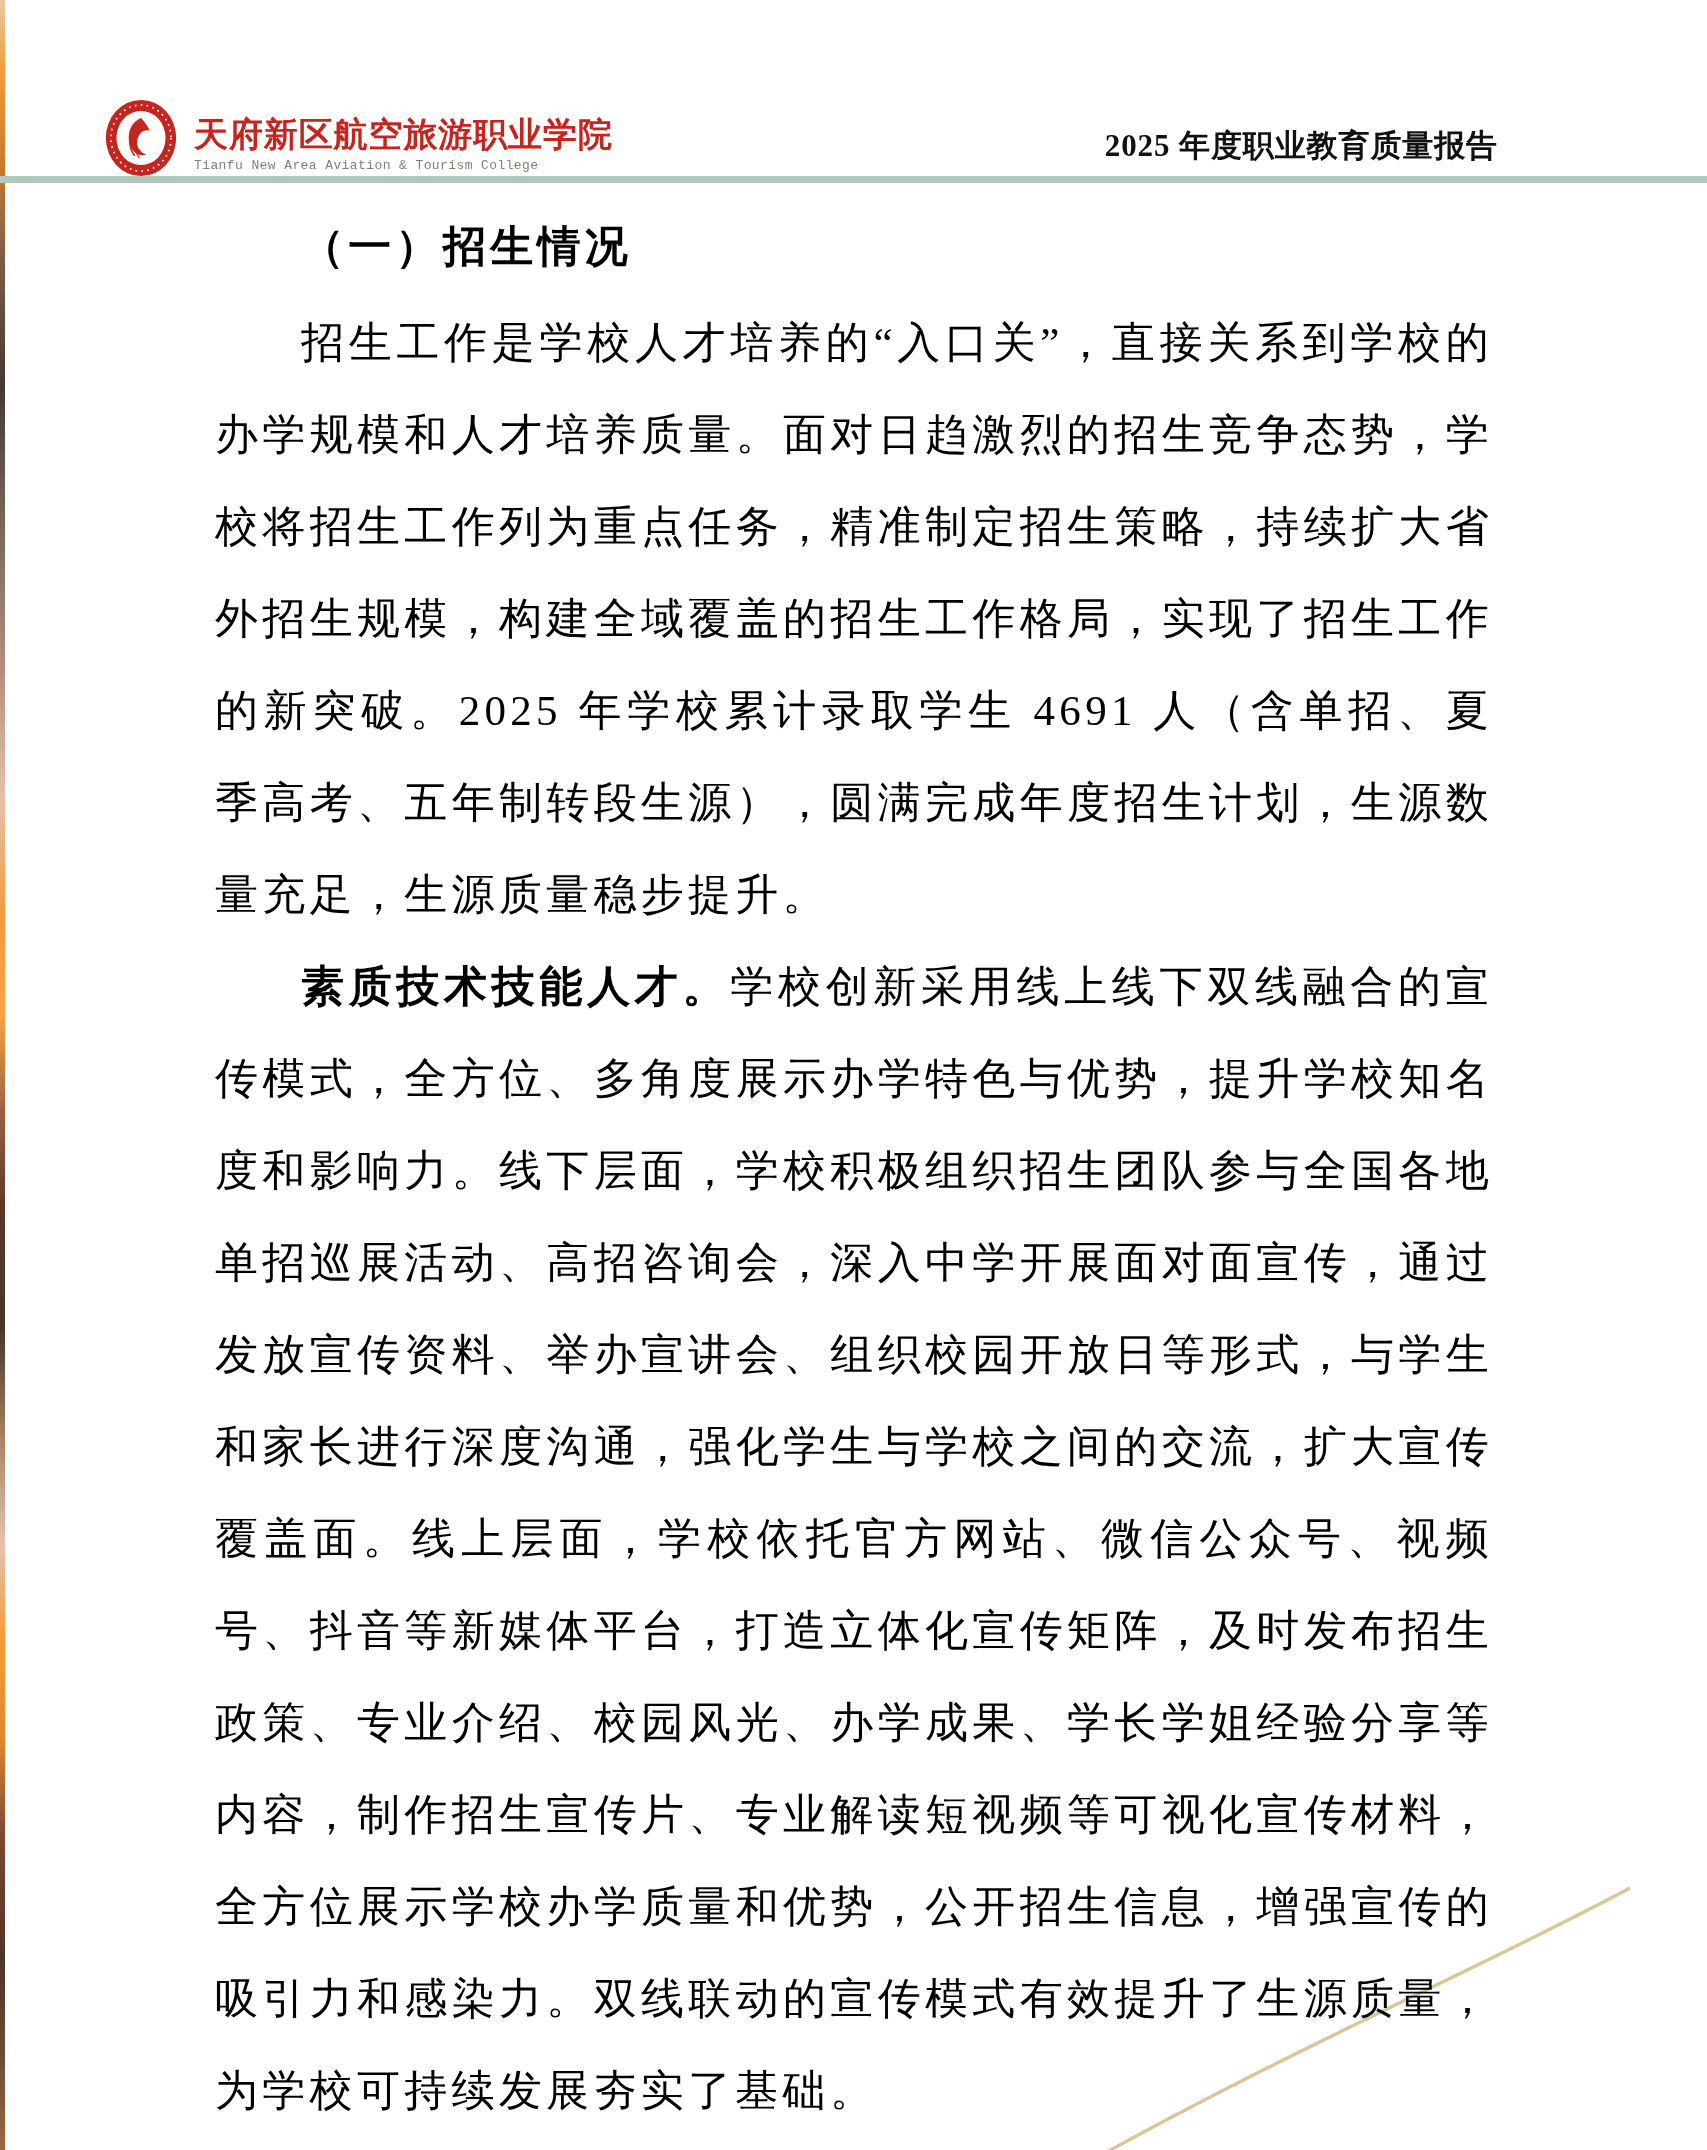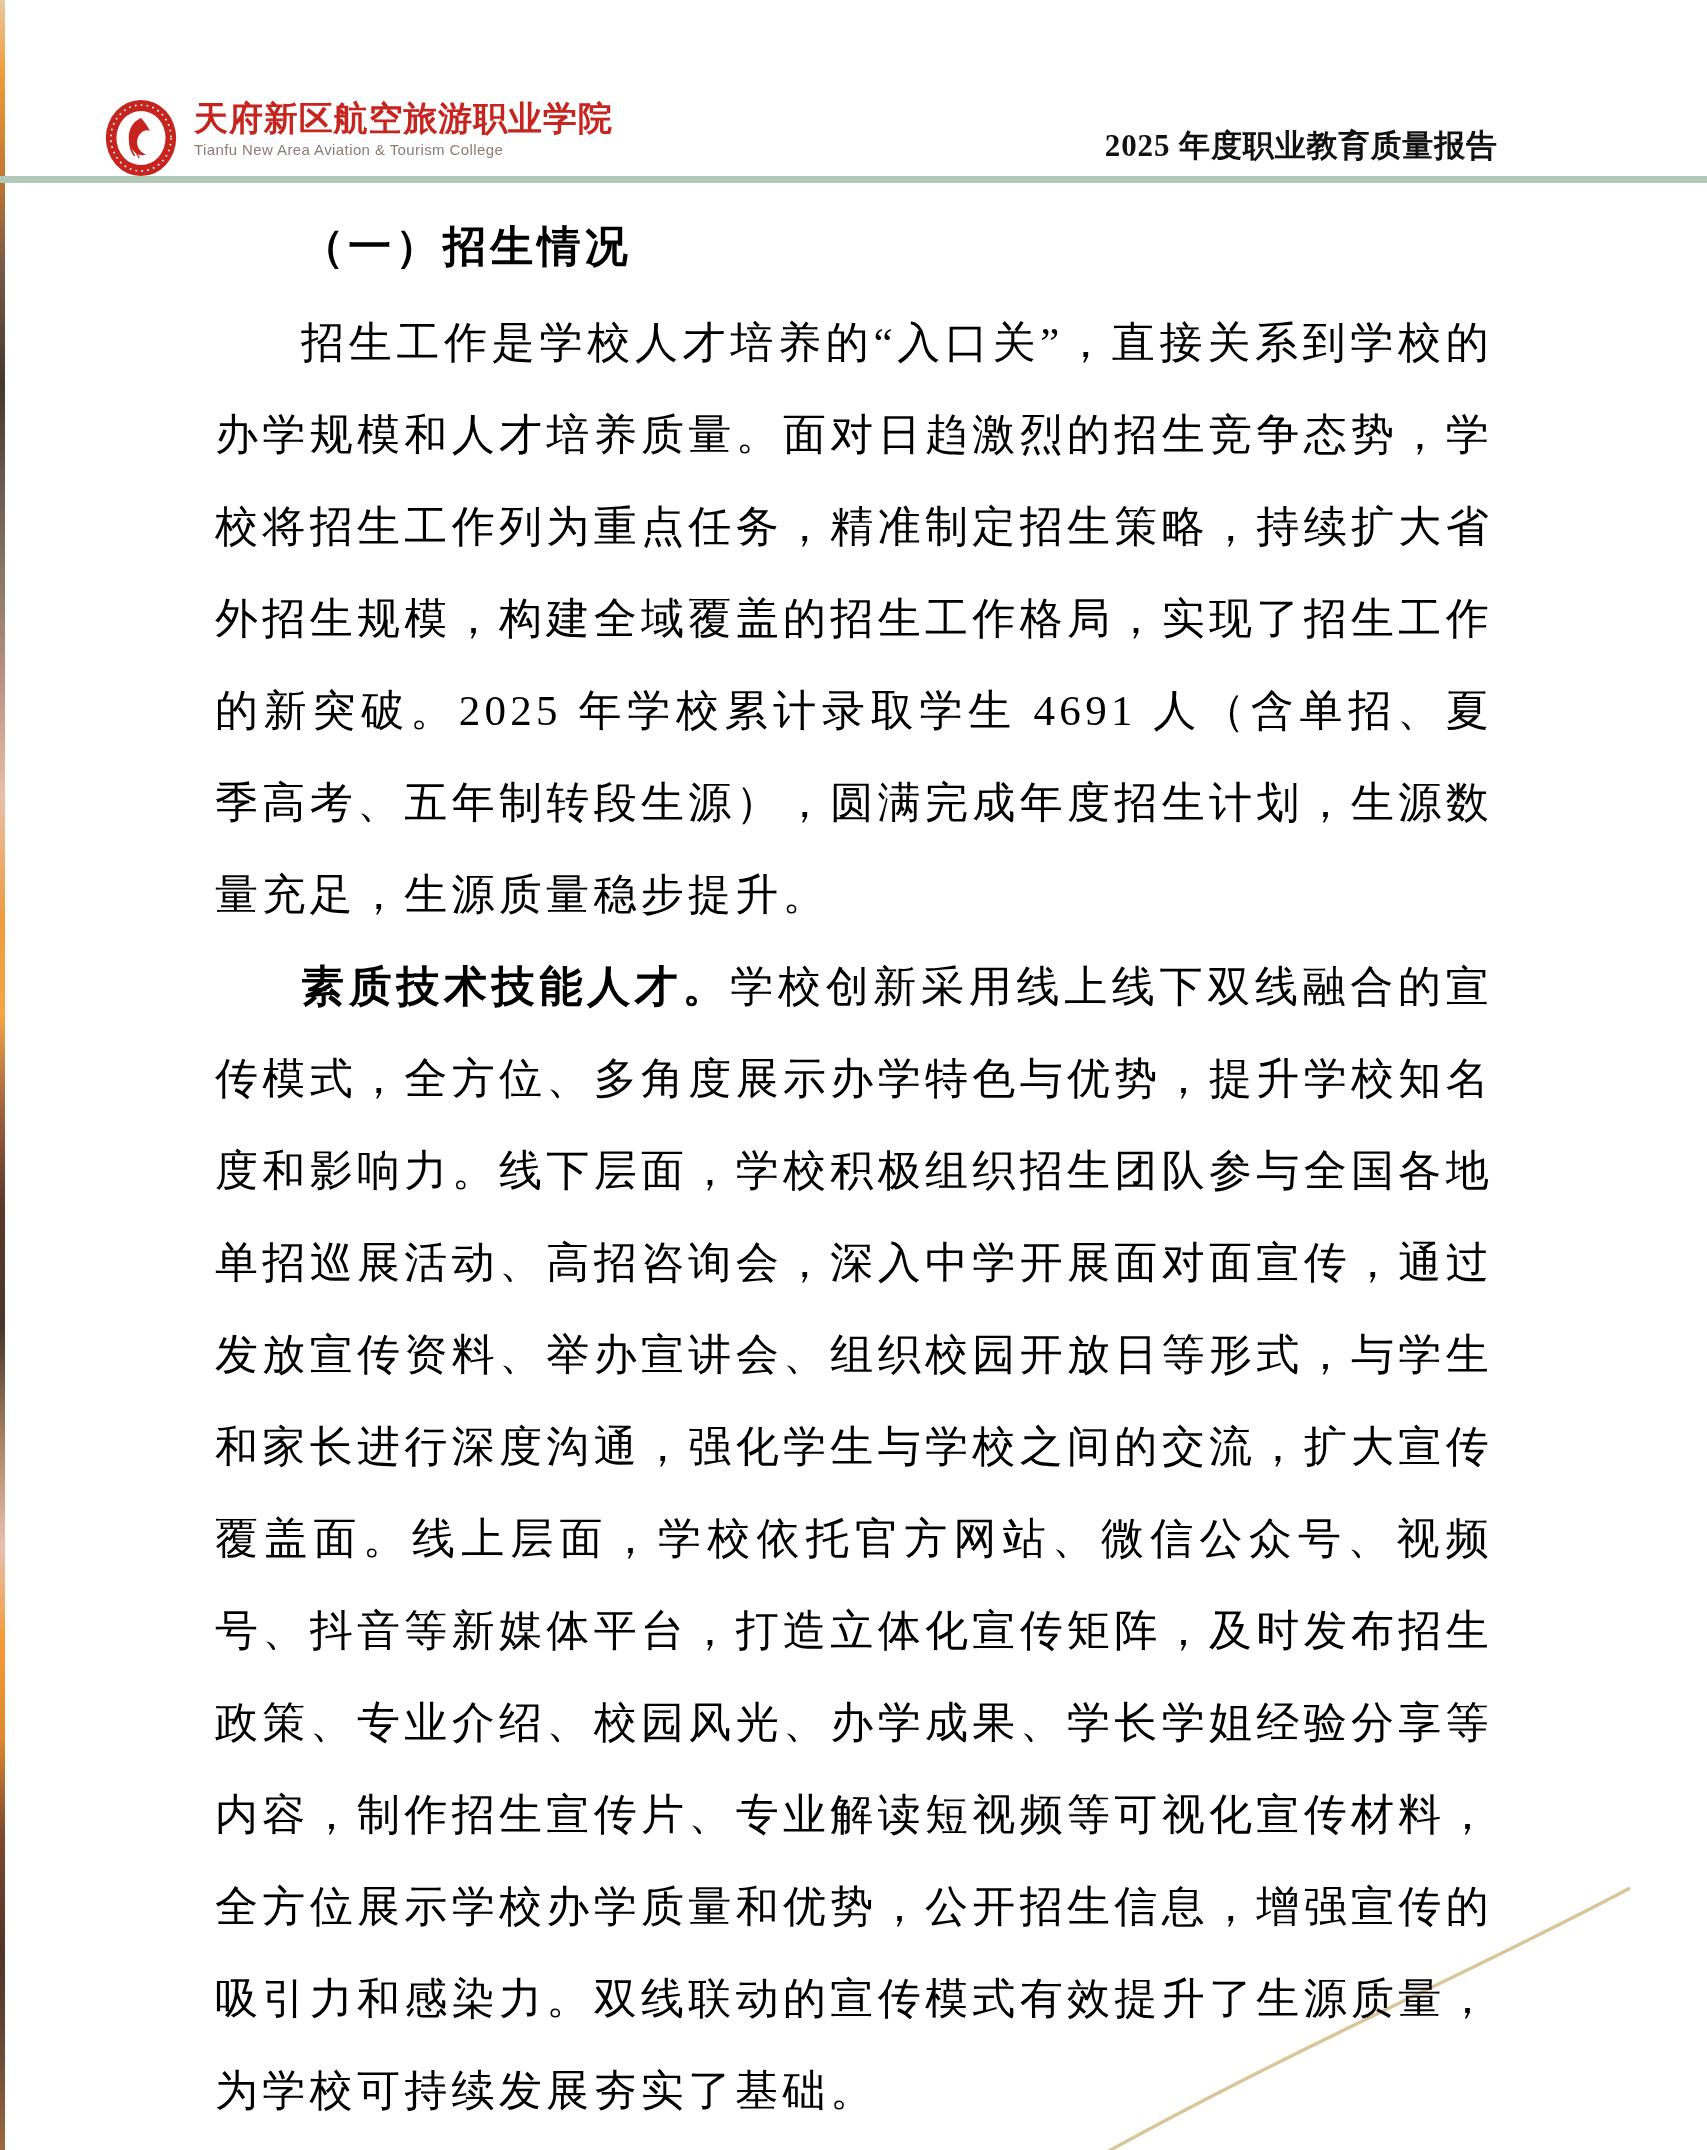--- a/index.html
+++ b/index.html
@@ -14,31 +14,31 @@
   
   .edge-strip{
     position:absolute;left:0;top:0;width:4.7px;height:2414px;
     background:linear-gradient(180deg,
       #e8c9a0 0%,#f09c3a 3%,#c87830 7%,#7a5a48 11%,#45382f 16%,
       #6a5a50 20%,#8a7868 24%,#b89080 28%,#e8c0a8 33%,#f09a40 38%,
       #f5a545 42%,#a06040 46%,#5a382a 50%,#48362c 55%,#b08868 60%,
       #e8c0b0 64%,#f59a35 68%,#e08830 72%,#804830 76%,#503428 81%,
       #6a4a38 85%,#a87040 90%,#e89440 95%,#f09838 100%);
   }
-  .logo{position:absolute;left:105px;top:99px;display:flex;align-items:flex-start;}
+  .logo{position:absolute;left:105px;top:99px;display:flex;align-items:flex-end;}
   .emblem{width:72px;height:78px;flex:0 0 auto;}
   .logo-text{margin-left:17px;}
   .logo-zh{
     font-size:34px;font-weight:bold;color:var(--logo_red,#c6241e);
     letter-spacing:0.9px;line-height:40px;white-space:nowrap;
   }
   .logo-en{
-    font-size:15px;color:var(--logo_gray,#8d7c72);
+    font-size:13px;color:var(--logo_gray,#8d7c72);
     letter-spacing:0.4px;line-height:22.4px;white-space:nowrap;
-    font-family:Liberation Sans, sans-serif;
+    font-family:Liberation Mono, monospace;
   }
   .report-title{
     position:absolute;top:125px;right:209px;
     font-size:31px;font-weight:bold;color:#111;
     letter-spacing:0.9px;white-space:nowrap;font-family:Liberation Serif, serif;
   }
   .header-rule{
     position:absolute;left:0;top:176px;width:1707px;height:6.5px;
     background:var(--green_bar,#b2c9ba);
   }

